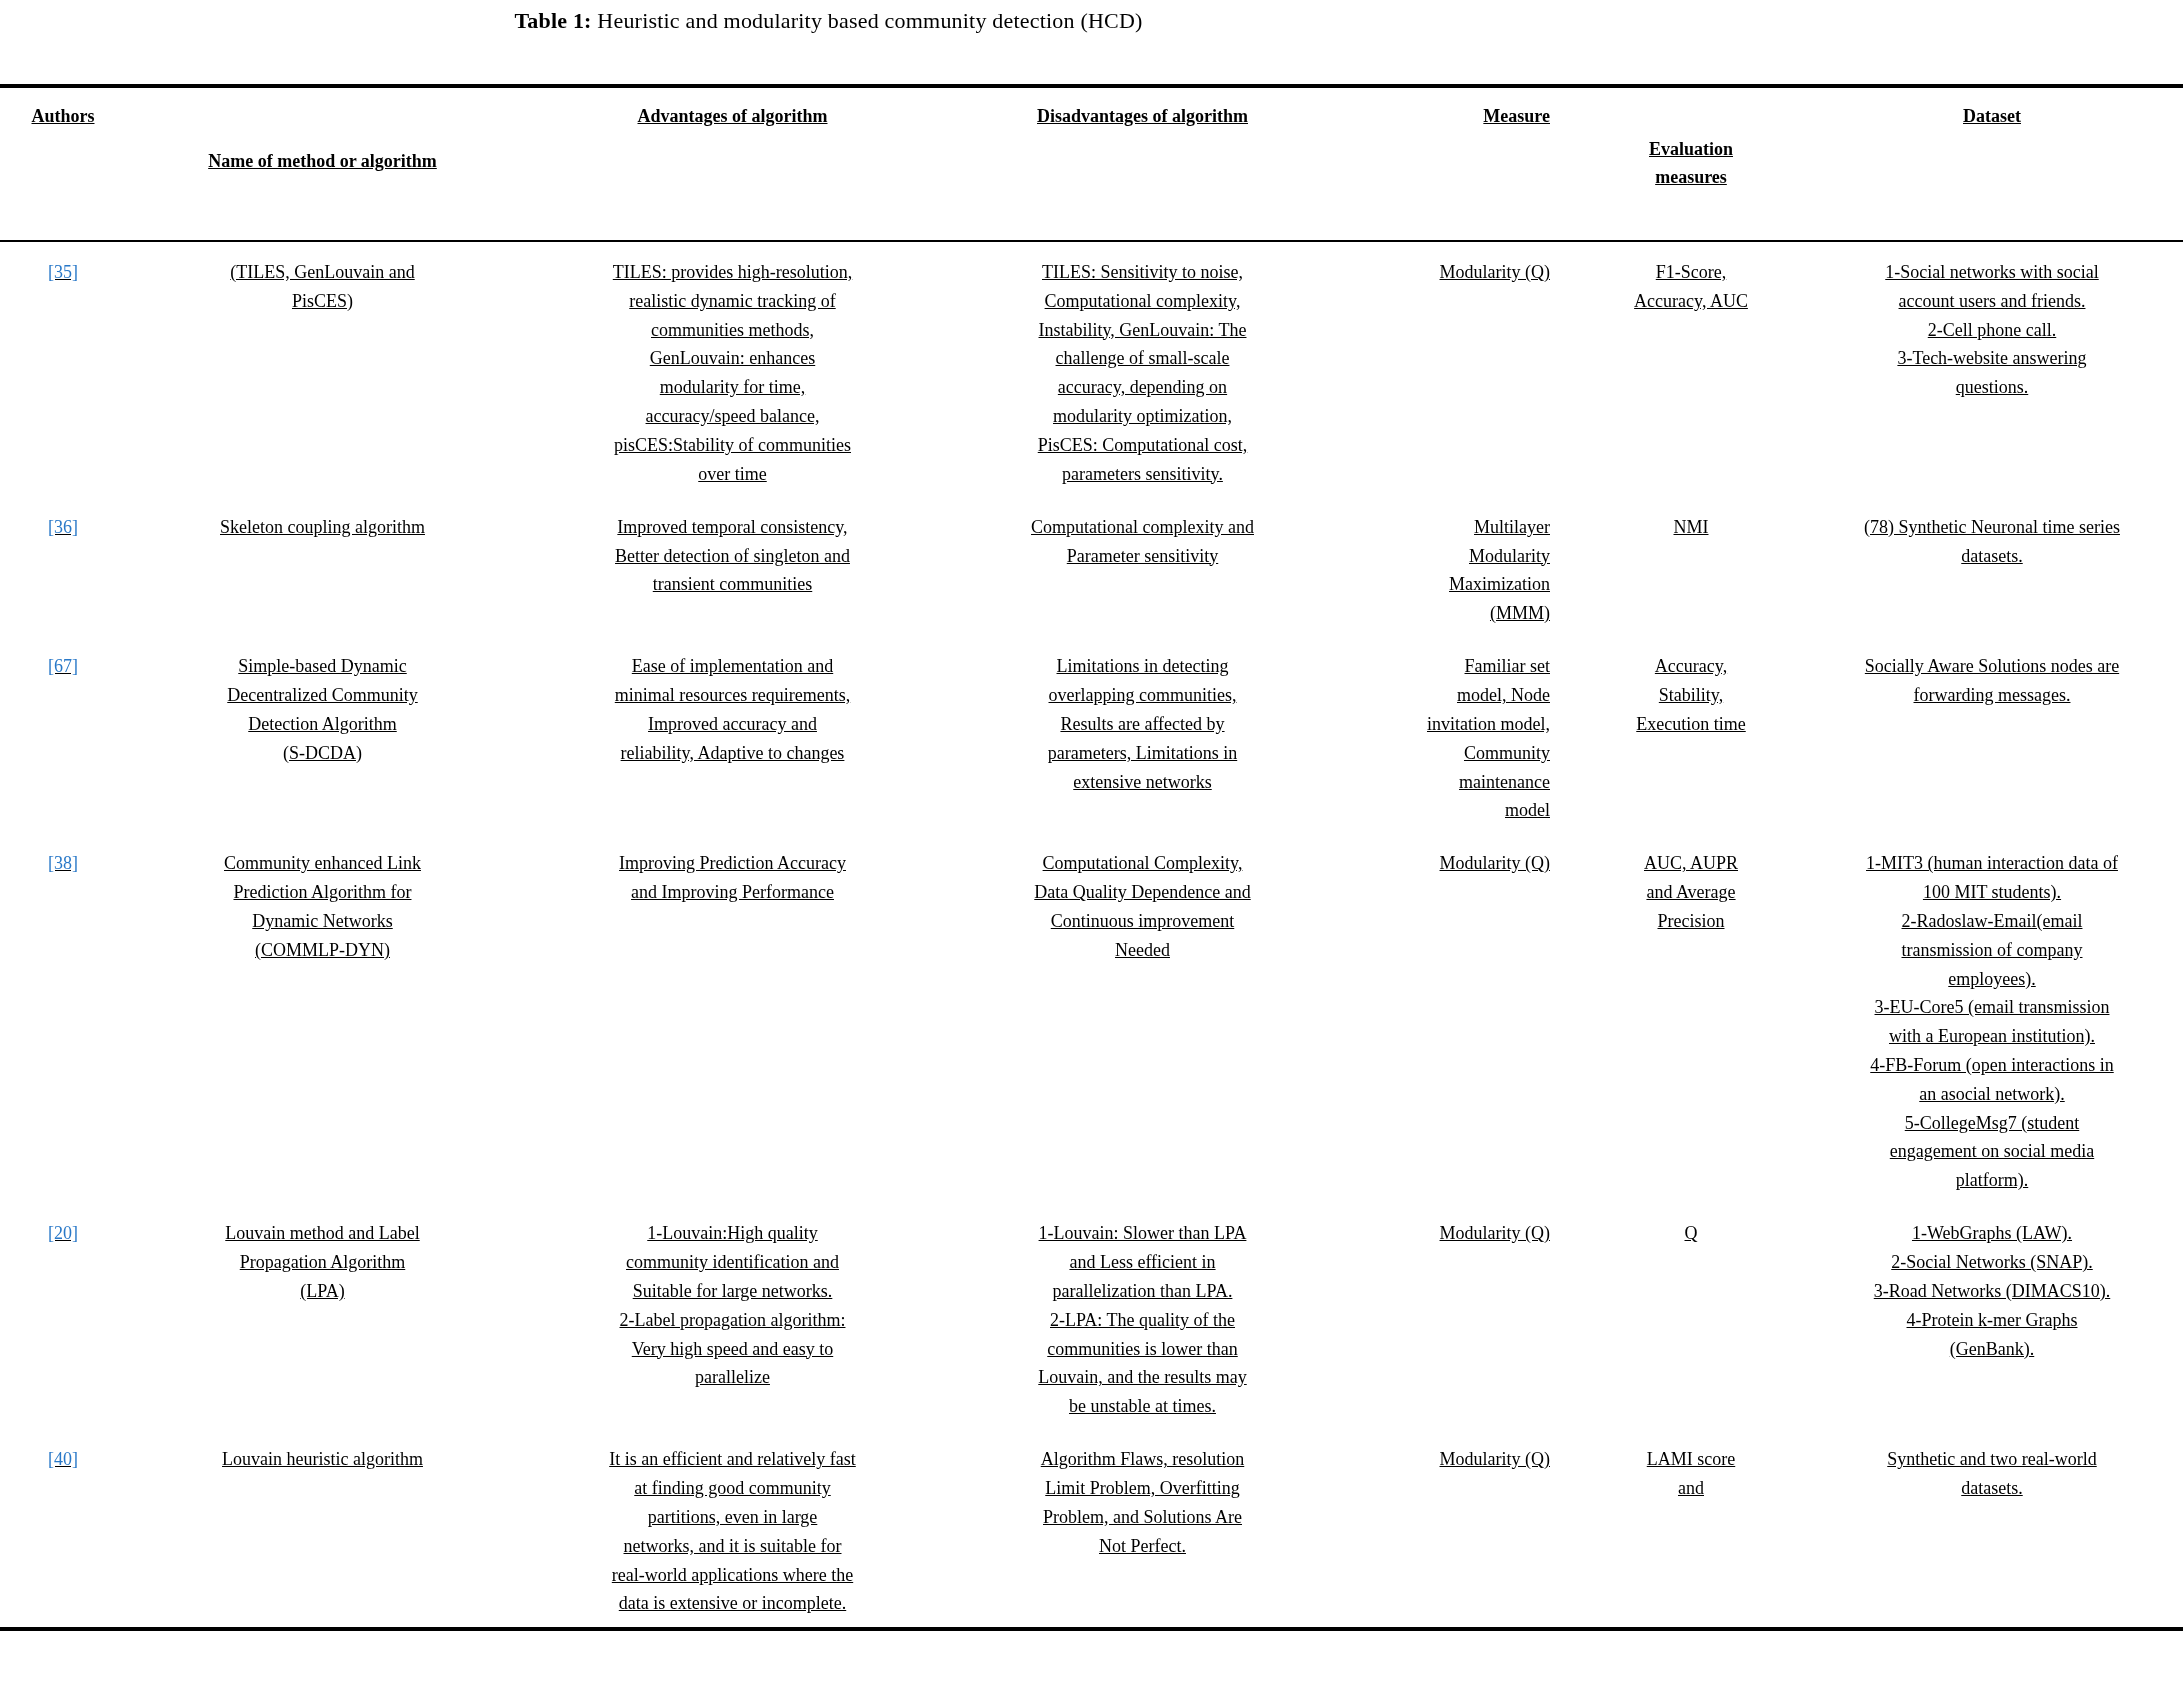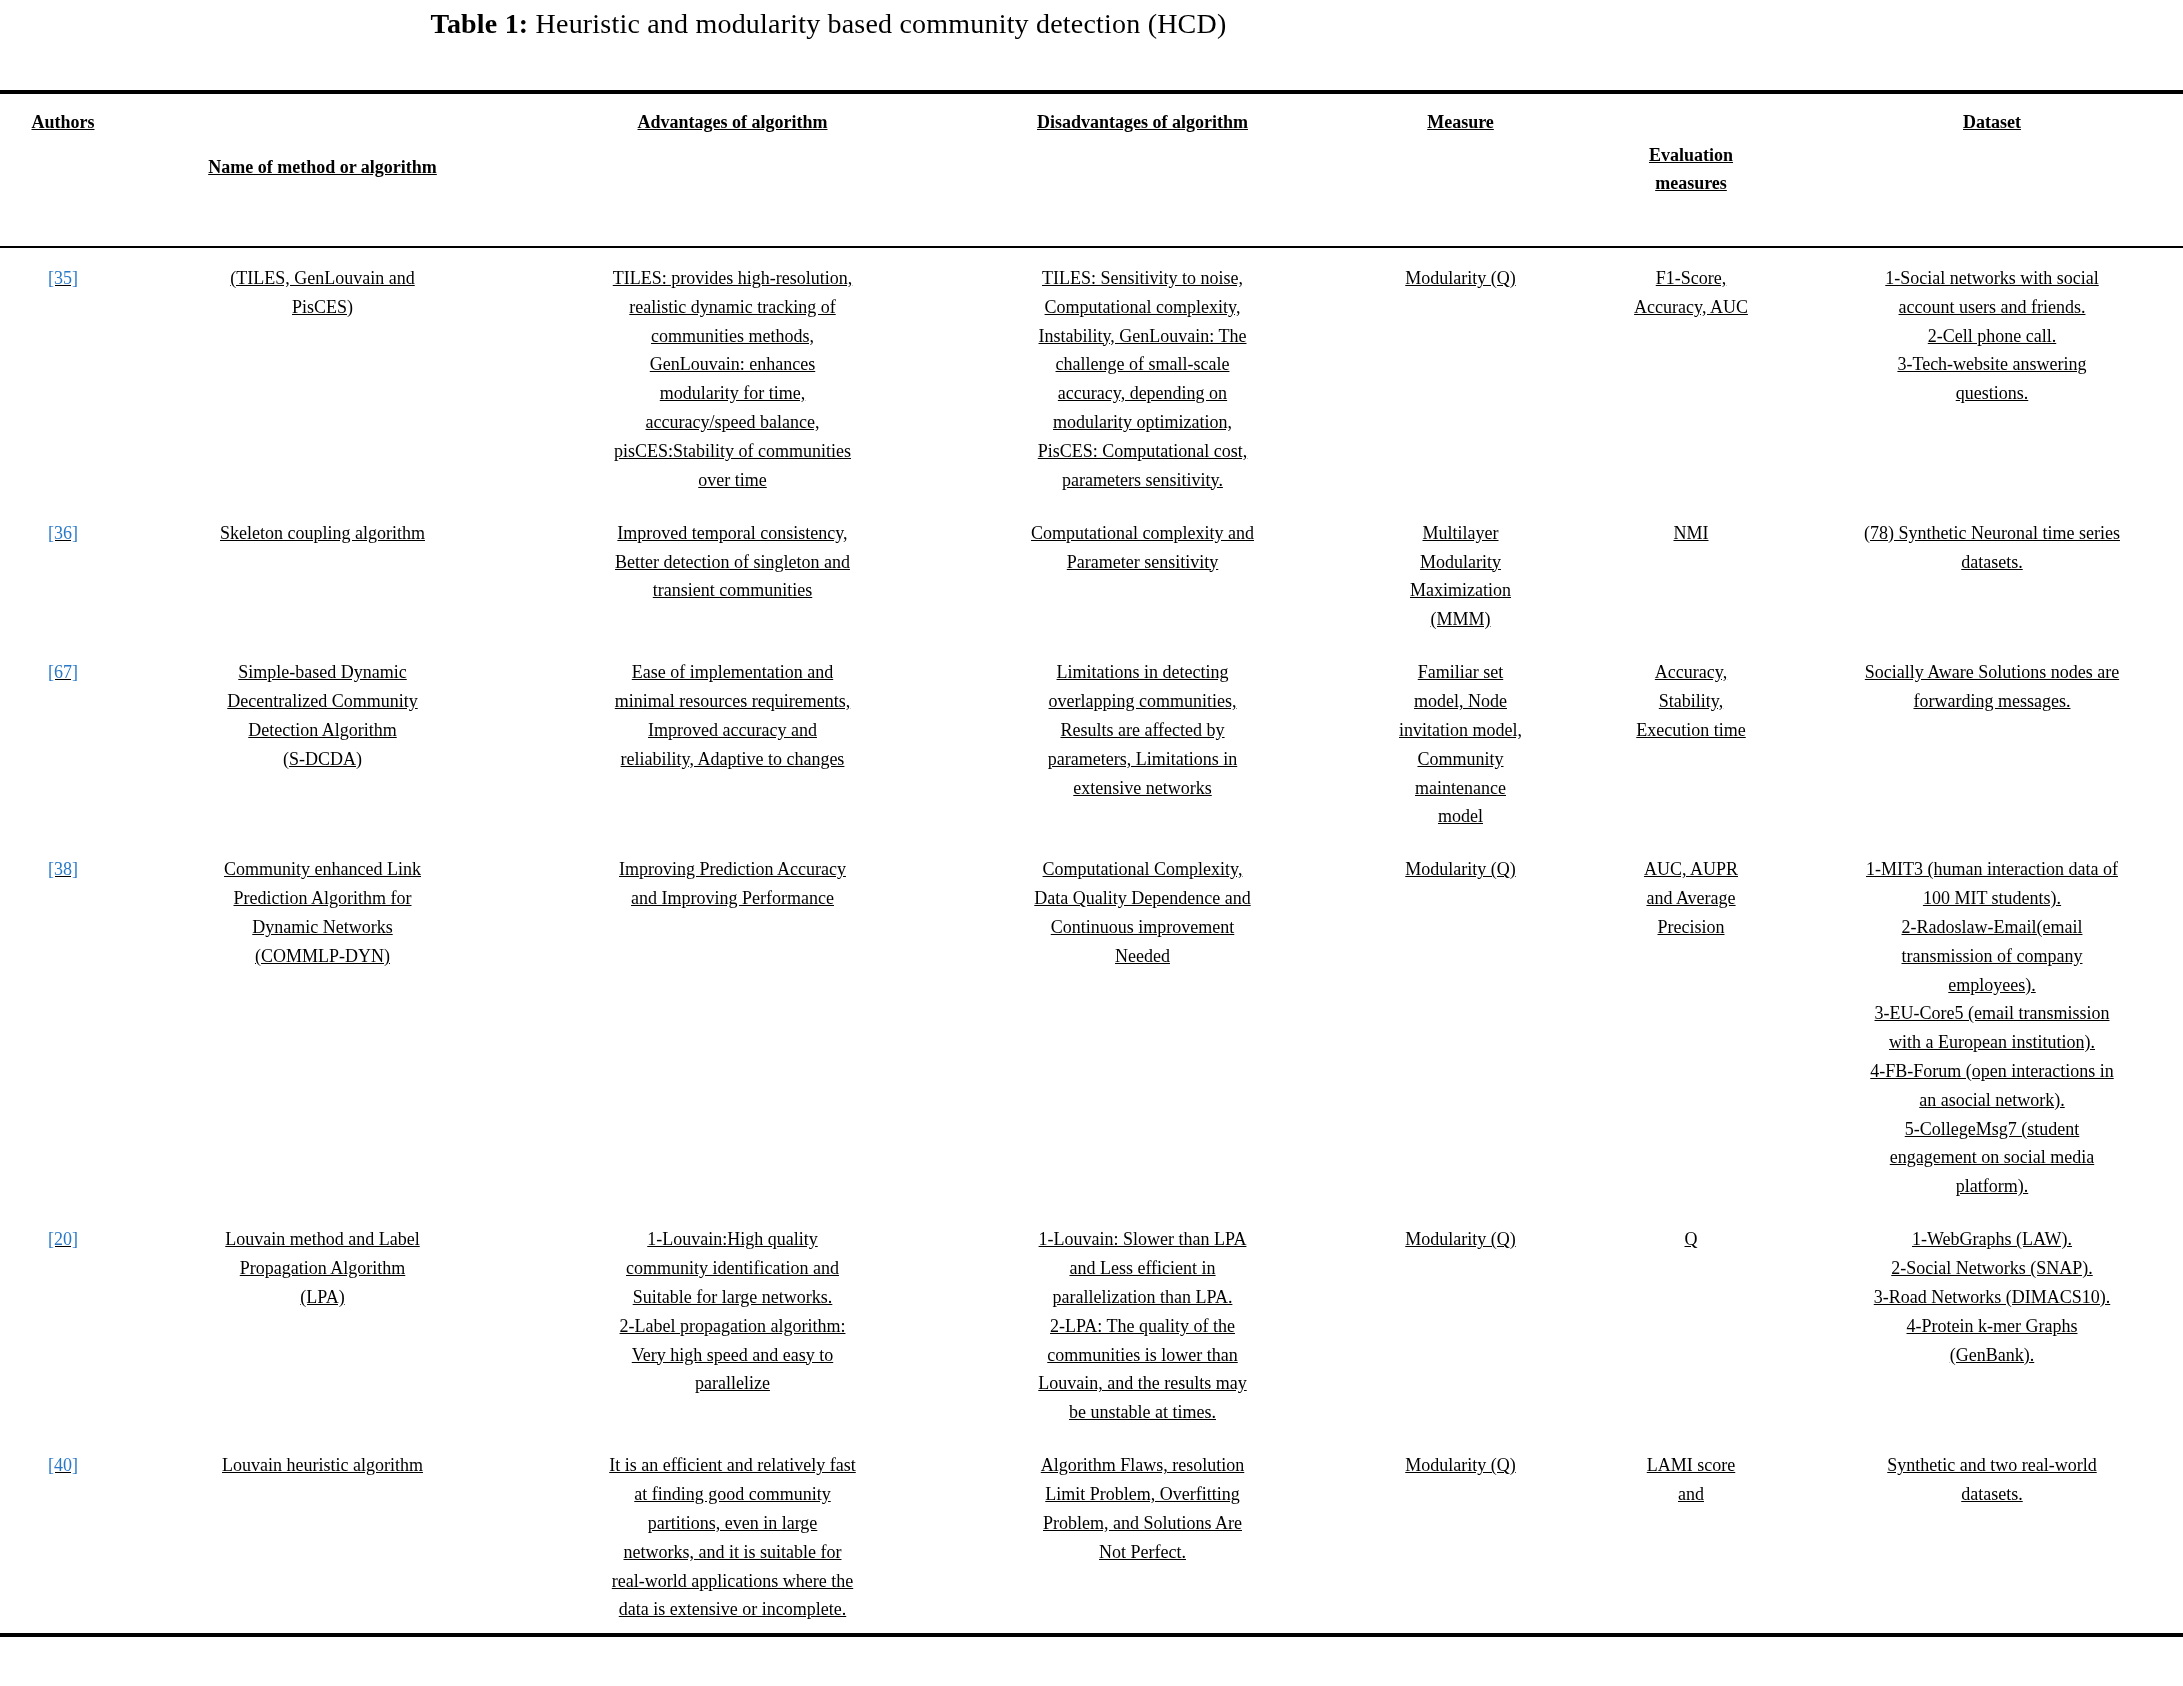--- a/index.html
+++ b/index.html
@@ -11,21 +11,21 @@
     width: 2183px;
     height: 1686px;
     font-family: "Liberation Serif", "DejaVu Serif", serif;
     color: #000000;
     position: relative;
   }
   .caption-wrap {
     width: 1657px;
     padding-top: 8.4px;
     text-align: center;
-    font-size: 28px;
+    font-size: 22px;
     letter-spacing: 0.2px;
   }
   .caption-label { font-weight: bold; }
   .caption-text { font-weight: normal; }
 
   table.hcd {
     table-layout: fixed;
     width: 2183px;
     border-collapse: collapse;
     margin-top: 50px;
@@ -57,21 +57,21 @@
     padding-bottom: 15px;
   }
   tbody td {
     padding-top: 16px;
     padding-bottom: 8.4px;
   }
   .col1 { padding-left: 15px;  padding-right: 15px; }
   .col2 { padding-left: 29px;  padding-right: 29px; }
   .col3 { padding-left: 16.7px;  padding-right: 16.7px; }
   .col4 { padding-left: 8.4px;  padding-right: 8.4px; }
-  .col5 { padding-left: 32px;  padding-right: 32px; }
+  .col5 { padding-left: 32px;  padding-right: 32px; text-align: right; }
   .col6 { padding-left: 30px;  padding-right: 30px; }
   .col7 { padding-left: 12.6px;  padding-right: 12.6px; }
 
   .hdr-constrain-name { max-width: 268px; margin: 16px auto; }
   .hdr-constrain-eval { max-width: 151px; margin: 4px auto; }
 
   .citation {
     color: var(--citation-color, #2878C8);
     cursor: pointer;
   }

